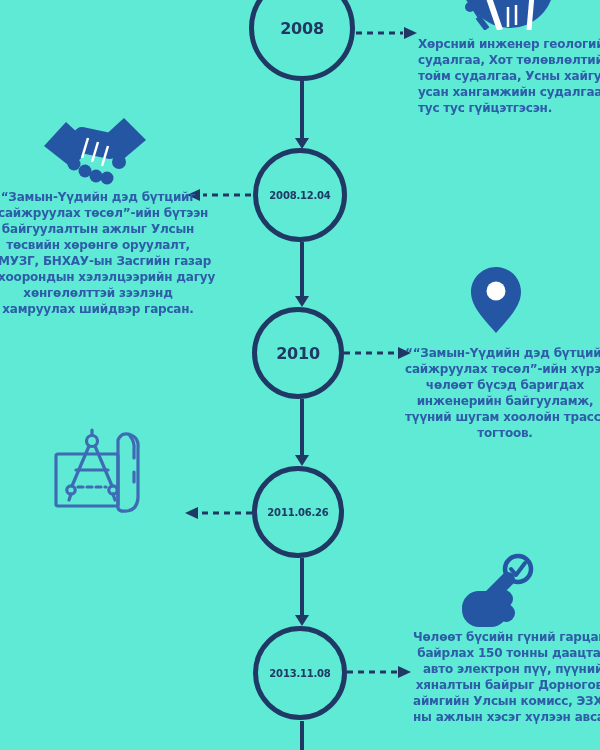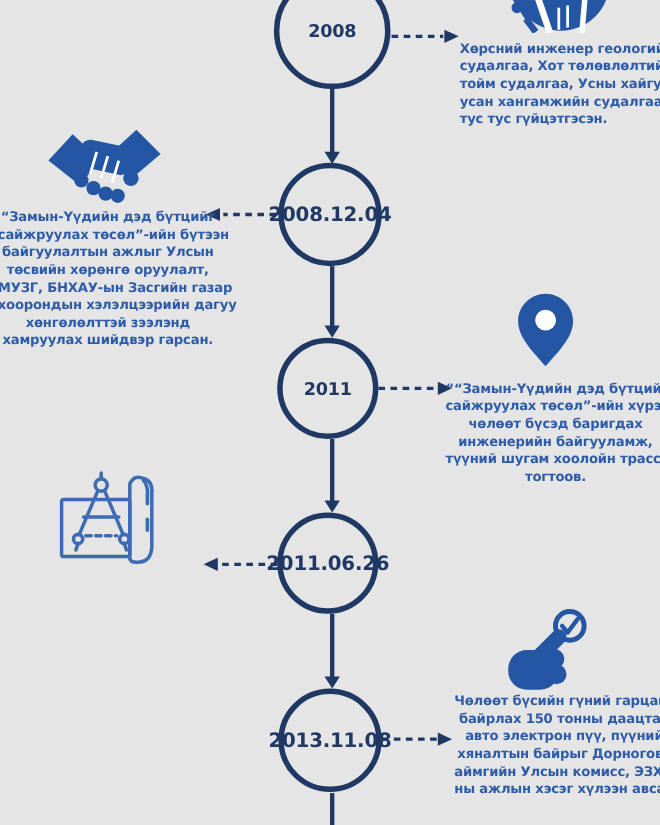--- a/index.html
+++ b/index.html
@@ -1,27 +1,27 @@
 <!DOCTYPE html>
 <html><head>
 <meta charset="utf-8">
 <style>
   html,body{margin:0;padding:0;background:#ffffff;}
   .stage{
-    position:relative;width:600px;height:750px;overflow:hidden;background:#e5e5e5;
+    position:relative;width:600px;height:750px;overflow:hidden;background:#5eead4;
     font-family:"DejaVu Sans","Liberation Sans",sans-serif;
   }
   .connectors{position:absolute;left:0;top:0;width:600px;height:750px;}
   .circle{
     position:absolute;border:5px solid #1F3864;border-radius:50%;
     display:flex;align-items:center;justify-content:center;
     background:transparent;box-sizing:border-box;
   }
   .date{
-    color:#1F3864;font-weight:bold;font-size:18px;letter-spacing:-0.2px;white-space:nowrap;
+    color:#1F3864;font-weight:bold;font-size:10px;letter-spacing:-0.2px;white-space:nowrap;
   }
   .date.big{font-size:16px;}
   .blurb{
     position:absolute;color:#2E5CA8;font-weight:bold;font-size:12px;
     line-height:16px;letter-spacing:-0.2px;white-space:pre;
   }
   .blurb.center{text-align:center;}
   .icon-box{position:absolute;}
   .clip{overflow:hidden;}
 </style>
@@ -106,21 +106,21 @@
   <div class="blurb center" style="left:-2px;top:189px;width:200px;">“Замын-Үүдийн дэд бүтцийг
 сайжруулах төсөл”-ийн бүтээн
 байгуулалтын ажлыг Улсын
 төсвийн хөрөнгө оруулалт,
 МУЗГ, БНХАУ-ын Засгийн газар
 хоорондын хэлэлцээрийн дагуу
 хөнгөлөлттэй зээлэнд
 хамруулах шийдвэр гарсан.</div>
 
   <div class="circle" style="left:252px;top:307px;width:92px;height:92px;">
-    <span class="date big">2011</span>
+    <span class="date big">2010</span>
   </div>
   <div class="icon-box" style="left:469px;top:266px;width:54px;height:68px;">
     <svg width="54" height="68" viewBox="0 0 54 68">
       <path d="M27,1 C13.5,1 2,12 2,26 C2,41 16,54 27,67 C38,54 52,41 52,26 C52,12 40.5,1 27,1 Z" fill="#2456A3"></path>
       <circle cx="27" cy="25" r="9.5" fill="#fefefe"></circle>
     </svg>
   </div>
   <div class="blurb center" style="left:405px;top:345px;width:200px;">““Замын-Үүдийн дэд бүтцийг
 сайжруулах төсөл”-ийн хүрээнд
 чөлөөт бүсэд баригдах

